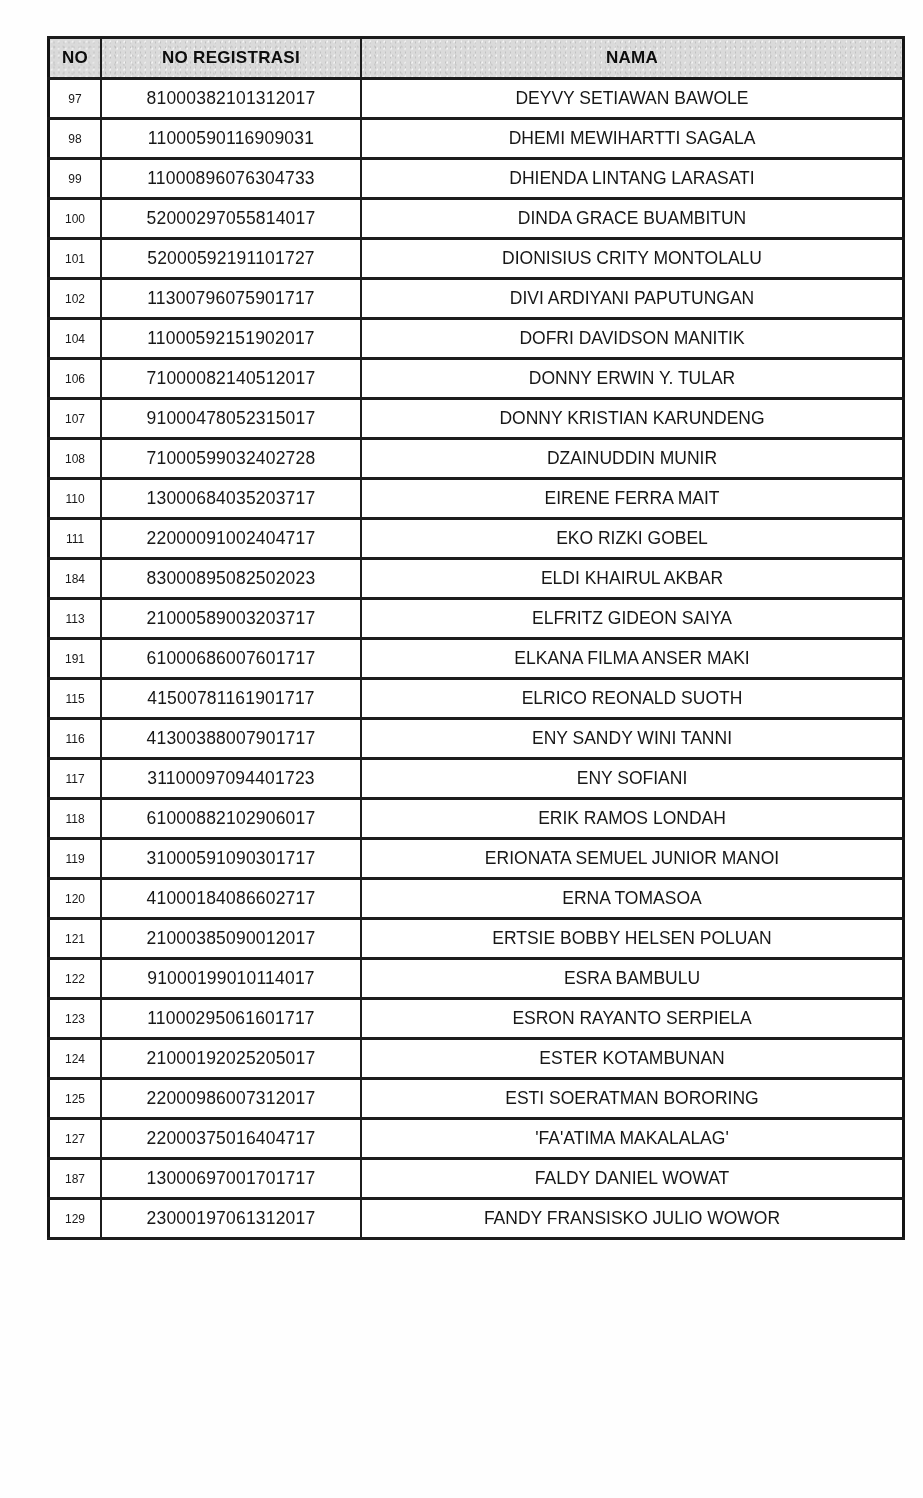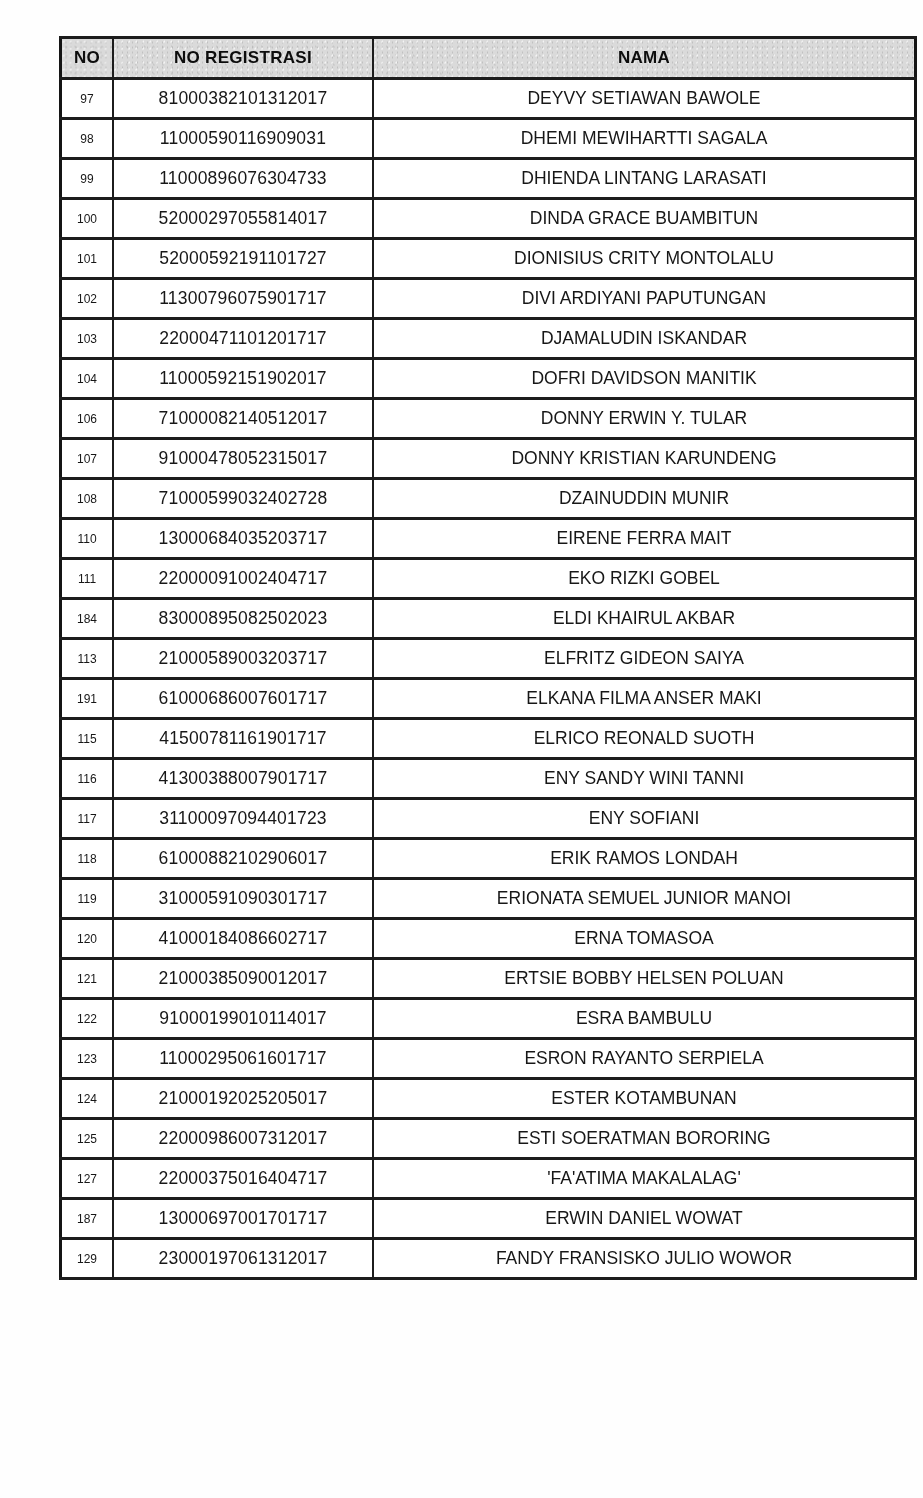--- a/index.html
+++ b/index.html
@@ -17,21 +17,21 @@
   }
   .page {
     position: absolute;
     left: 0; top: 0;
     width: 923px;
     height: 1498px;
     background: #fefefe;
   }
   table.roster-table {
     position: absolute;
-    left: 59px;
+    left: 47px;
     top: 36px;
     width: 854px;
     border-collapse: collapse;
     table-layout: fixed;
     background: #ffffff;
   }
   table.roster-table, 
   table.roster-table th, 
   table.roster-table td {
     border: 2px solid #1c1c1c;
@@ -114,25 +114,20 @@
           <td class="cell-no">101</td>
           <td class="cell-reg">52000592191101727</td>
           <td class="cell-nama">DIONISIUS CRITY MONTOLALU</td>
         </tr>
         <tr>
           <td class="cell-no">102</td>
           <td class="cell-reg">11300796075901717</td>
           <td class="cell-nama">DIVI ARDIYANI PAPUTUNGAN</td>
         </tr>
         <tr>
-          <td class="cell-no">103</td>
-          <td class="cell-reg">22000471101201717</td>
-          <td class="cell-nama">DJAMALUDIN ISKANDAR</td>
-        </tr>
-        <tr>
           <td class="cell-no">104</td>
           <td class="cell-reg">11000592151902017</td>
           <td class="cell-nama">DOFRI DAVIDSON MANITIK</td>
         </tr>
         <tr>
           <td class="cell-no">106</td>
           <td class="cell-reg">71000082140512017</td>
           <td class="cell-nama">DONNY ERWIN Y. TULAR</td>
         </tr>
         <tr>
@@ -226,21 +221,21 @@
           <td class="cell-nama">ESTI SOERATMAN BORORING</td>
         </tr>
         <tr>
           <td class="cell-no">127</td>
           <td class="cell-reg">22000375016404717</td>
           <td class="cell-nama">'FA'ATIMA MAKALALAG'</td>
         </tr>
         <tr>
           <td class="cell-no">187</td>
           <td class="cell-reg">13000697001701717</td>
-          <td class="cell-nama">ERWIN DANIEL WOWAT</td>
+          <td class="cell-nama">FALDY DANIEL WOWAT</td>
         </tr>
         <tr>
           <td class="cell-no">129</td>
           <td class="cell-reg">23000197061312017</td>
           <td class="cell-nama">FANDY FRANSISKO JULIO WOWOR</td>
         </tr>
       </tbody>
   </table>
 </div>
 

